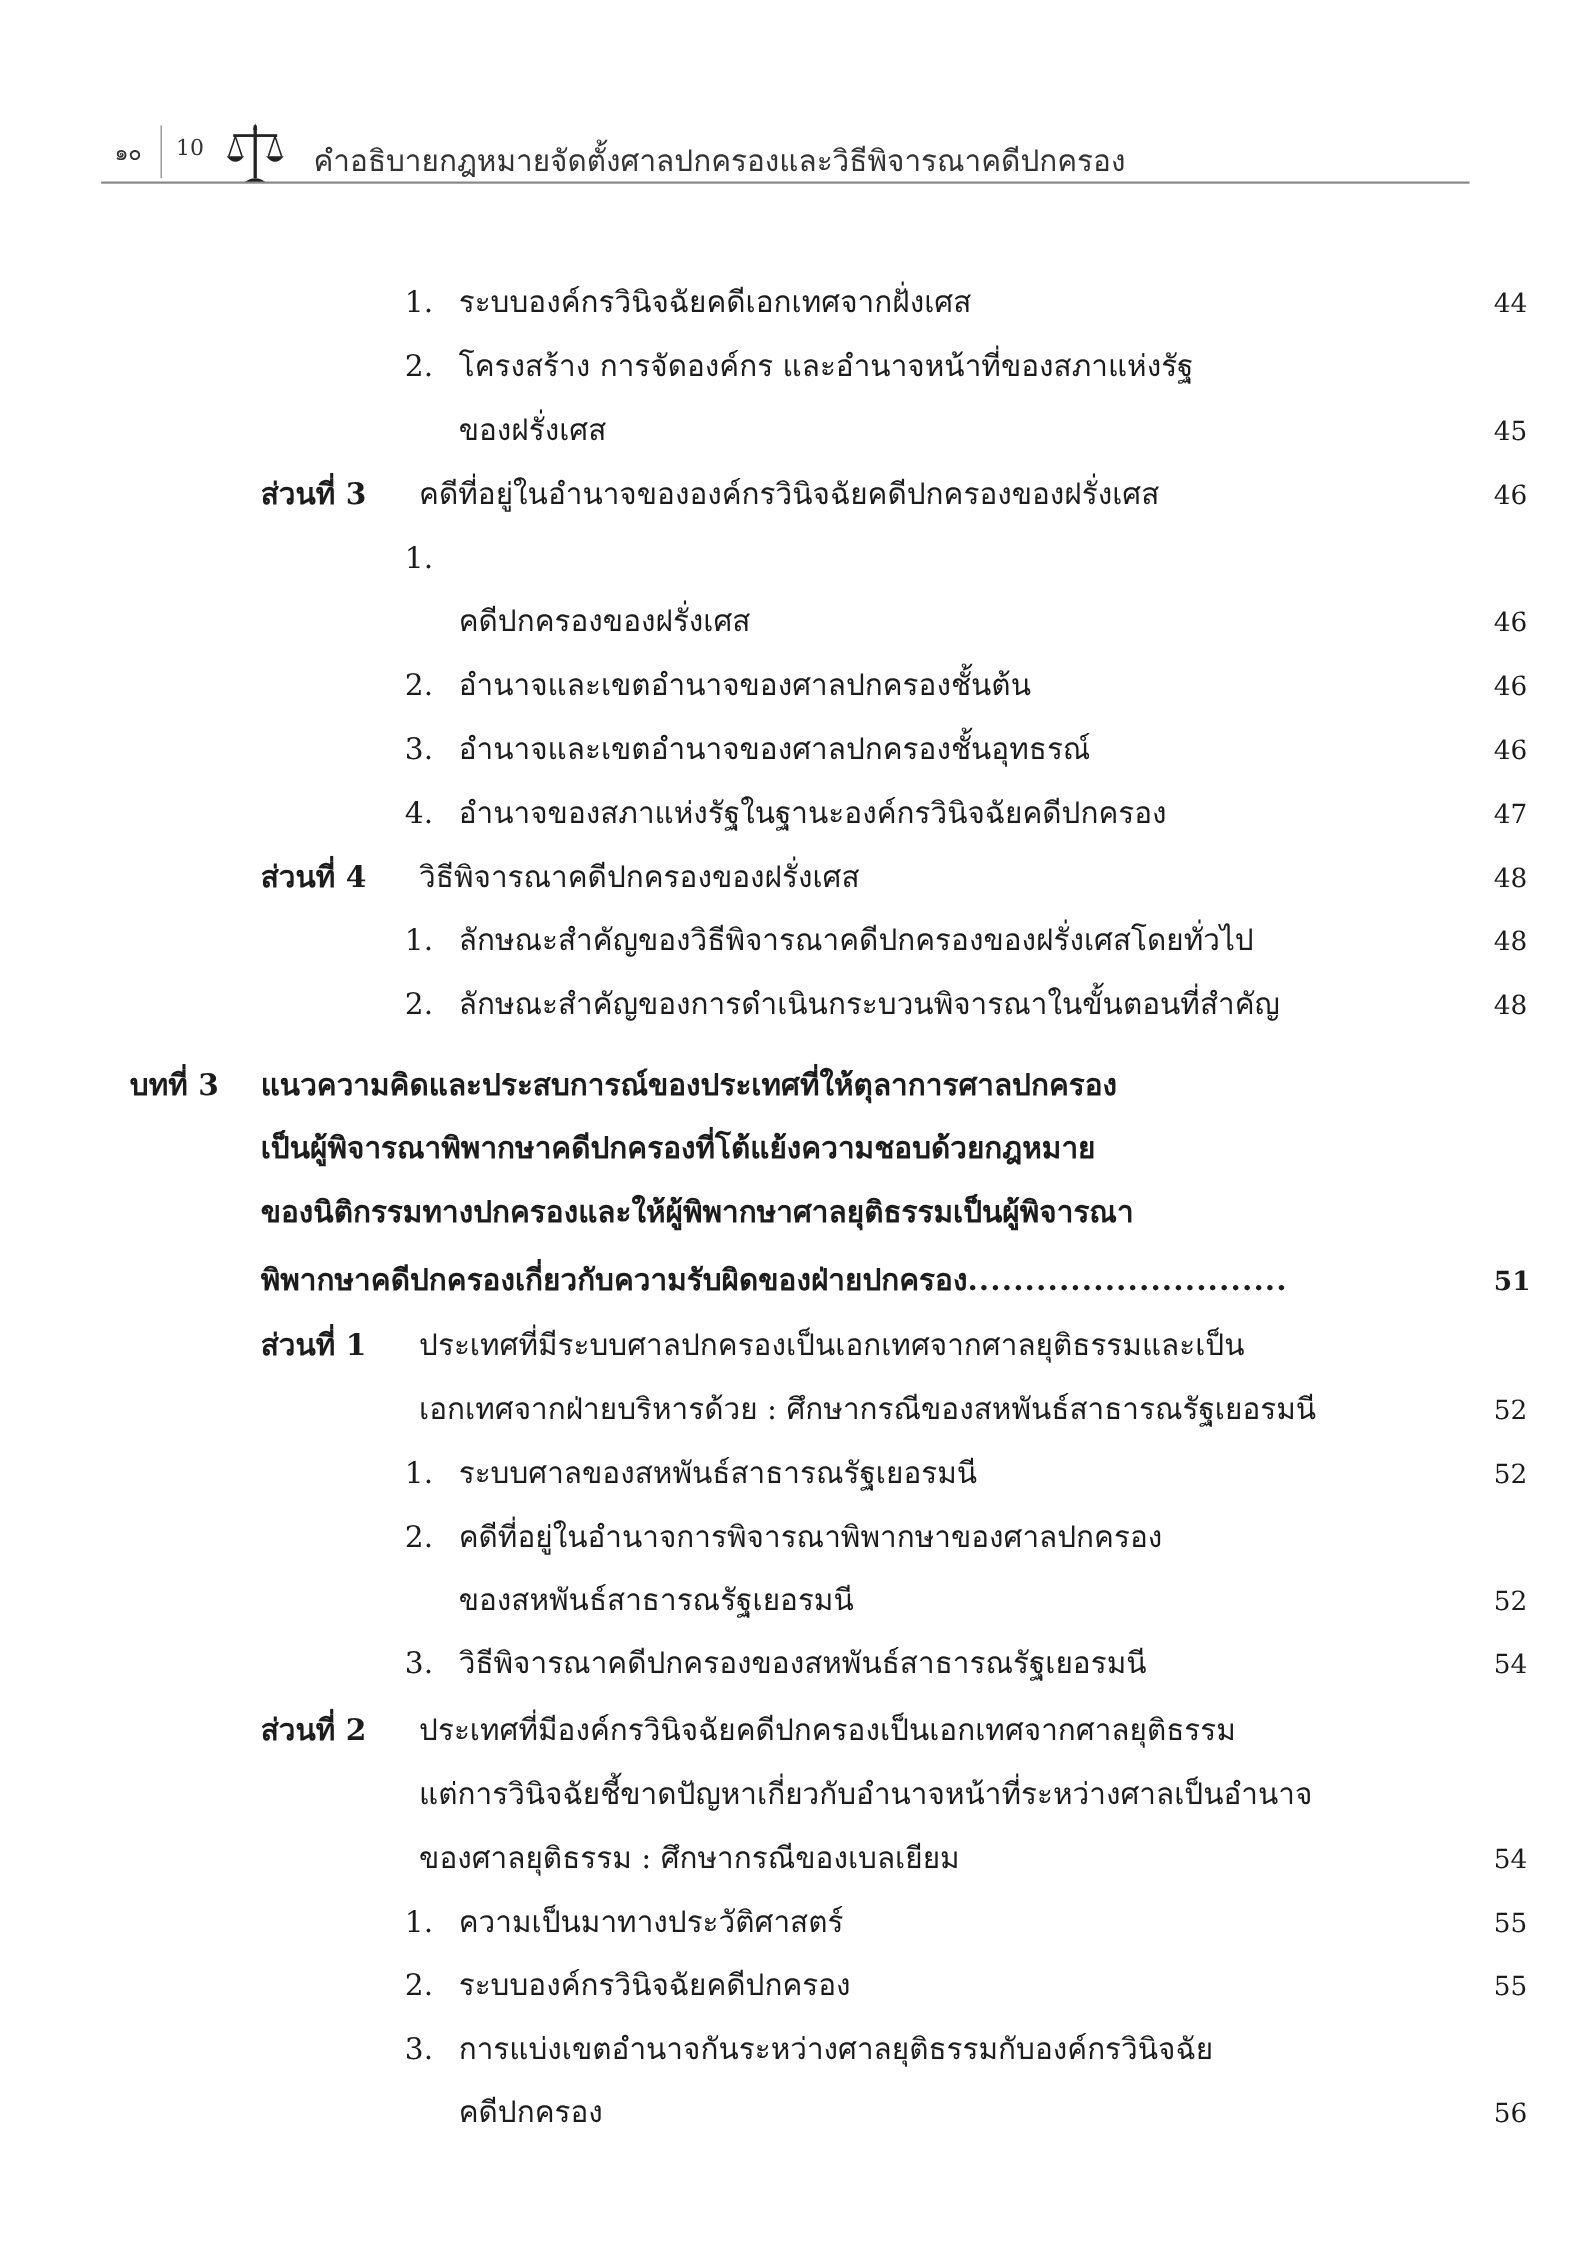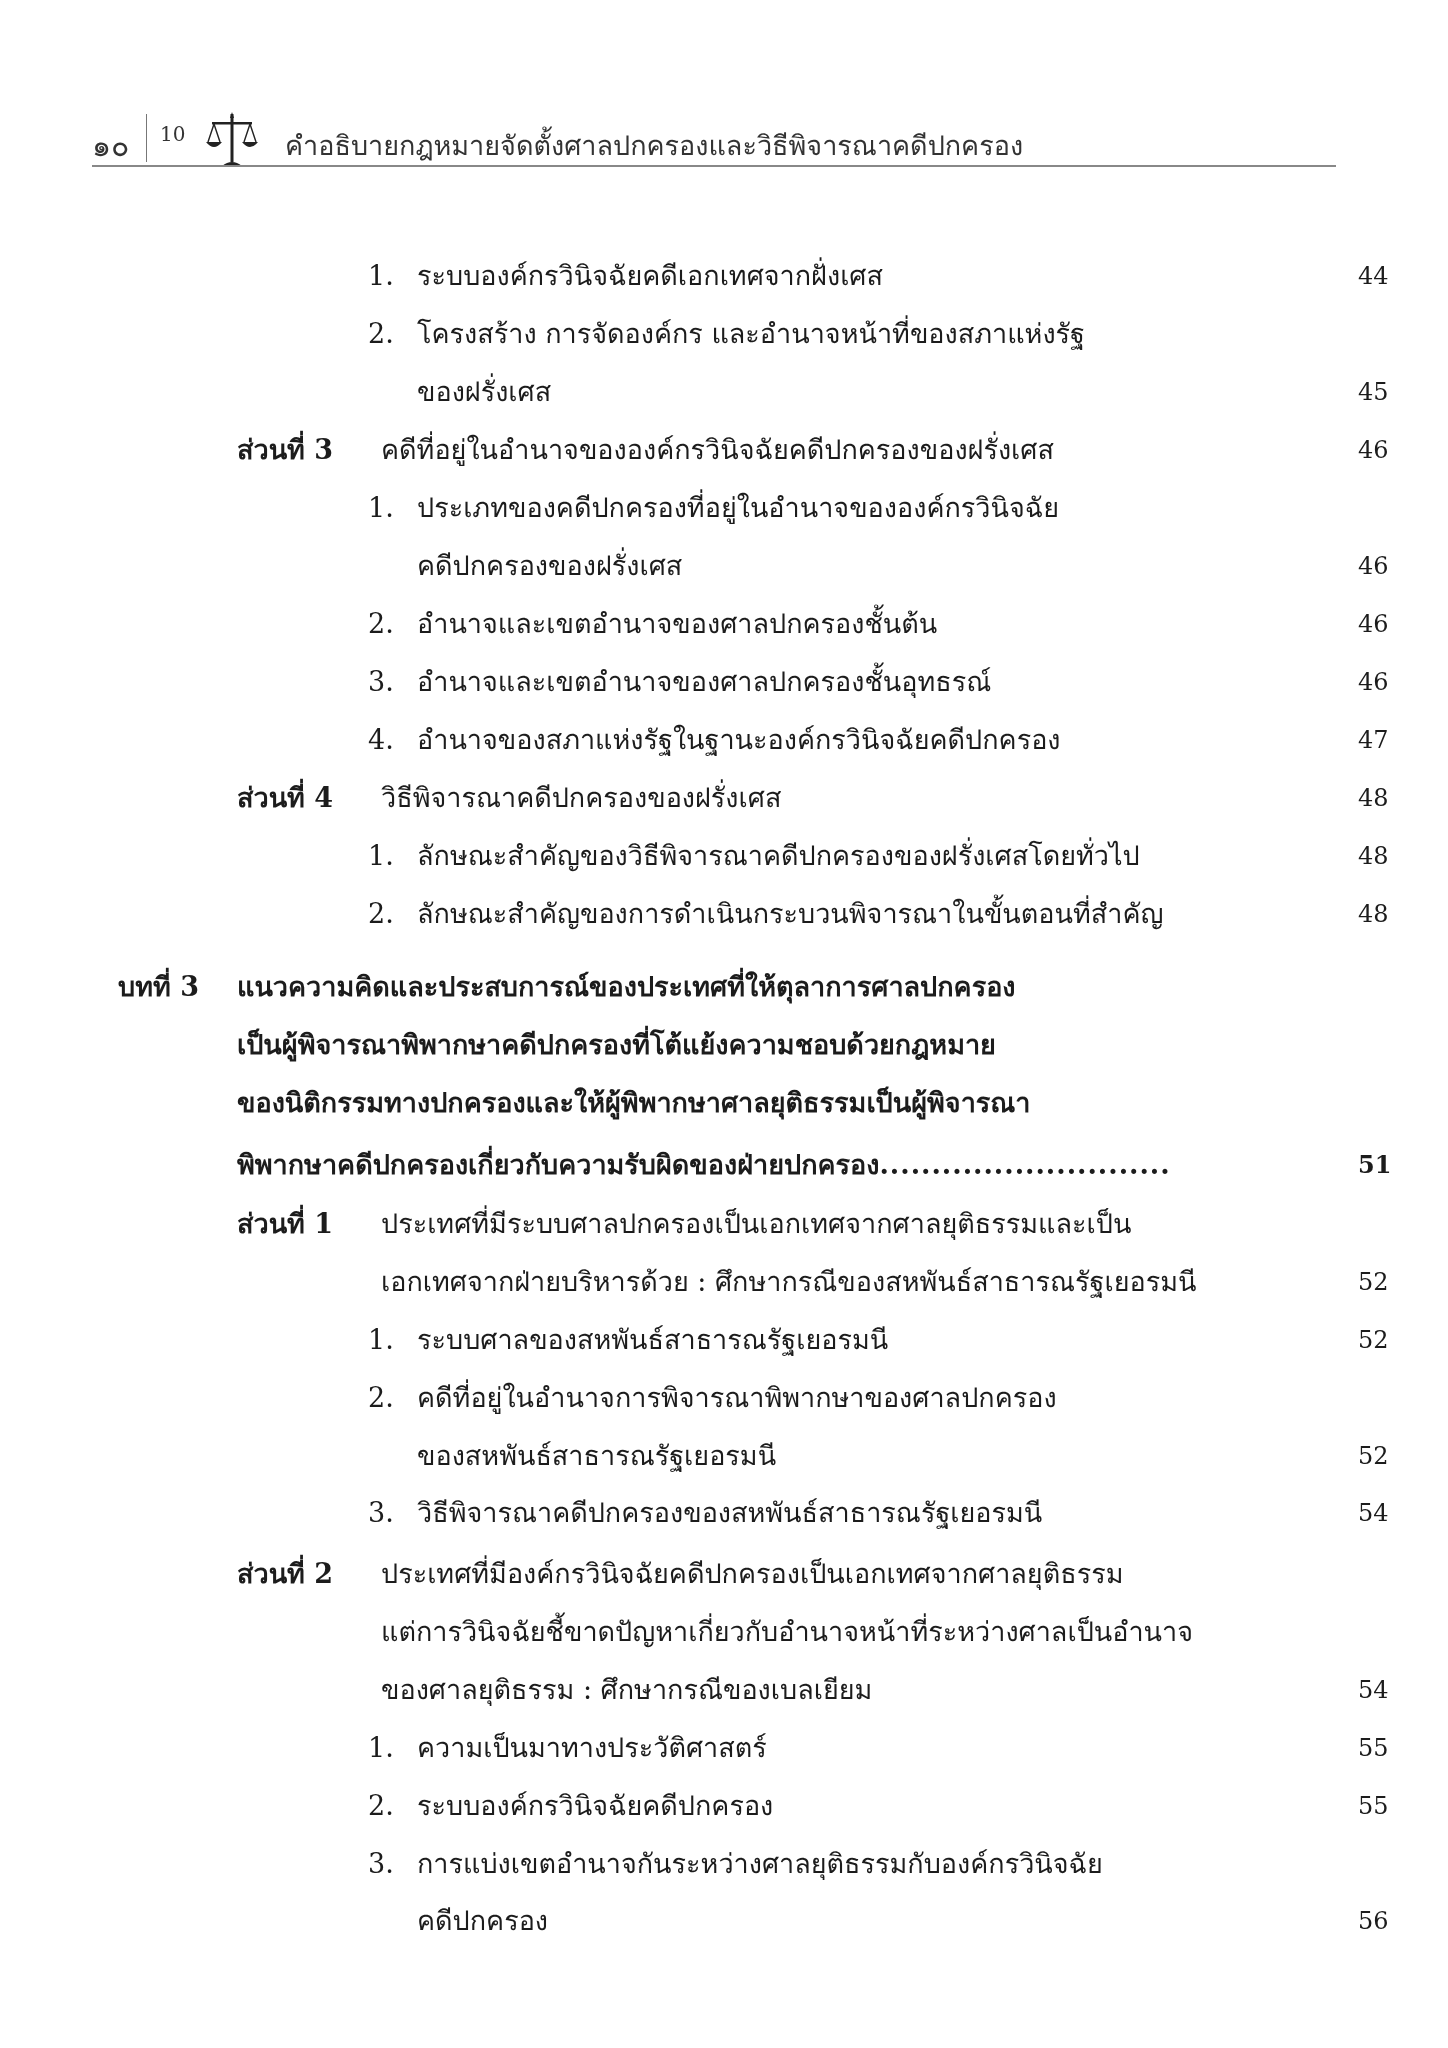--- a/index.html
+++ b/index.html
@@ -1,19 +1,19 @@
 <!DOCTYPE html>
 <html><head>
 <meta charset="utf-8">
 <style>
   html, body { margin: 0; padding: 0; background: #ffffff; }
   body { width: 1448px; height: 2048px; position: relative; overflow: hidden;
          font-family: "DejaVu Serif", "Liberation Serif", serif; color: #1c1c1c; }
   .header { position: absolute; left: 92px; top: 112px; width: 1245px; height: 56px; }
-  .hdr-thai-num { position: absolute; left: 0; top: 10px; font-size: 30px; font-family: "DejaVu Sans", sans-serif; color: #333; }
+  .hdr-thai-num { position: absolute; left: 12px; top: 10px; font-size: 20px; font-family: "DejaVu Sans", sans-serif; color: #333; }
   .hdr-divider { position: absolute; left: 54px; top: 2px; width: 1px; height: 48px; background: #777; }
   .hdr-num { position: absolute; left: 68px; top: 10px; font-size: 20px; font-family: "DejaVu Serif", serif; color: #333; }
   .hdr-icon { position: absolute; left: 112px; top: 0; width: 56px; height: 56px; }
   .hdr-title { position: absolute; left: 193px; top: 12px; font-size: 27px; font-family: "DejaVu Sans", sans-serif; color: #333; white-space: nowrap; }
   .hdr-rule { position: absolute; left: 92px; top: 165px; width: 1244px; height: 2px; background: #888; }
 
   .line { position: absolute; height: 58px; line-height: 58px; white-space: nowrap; font-size: 27px; }
   .num { position: absolute; left: 368px; }
   .txt-item { position: absolute; left: 417px; }
   .sec-label { position: absolute; left: 237px; font-weight: bold; }
@@ -62,21 +62,20 @@
   <span class="txt-item">ของฝรั่งเศส</span>
   <span class="page">45</span>
 </div>
 <div class="line" style="top:421px;left:0;width:1448px;">
   <span class="sec-label">ส่วนที่ 3</span>
   <span class="txt-sec">คดีที่อยู่ในอำนาจขององค์กรวินิจฉัยคดีปกครองของฝรั่งเศส</span>
   <span class="page">46</span>
 </div>
 <div class="line" style="top:479px;left:0;width:1448px;">
   <span class="num">1.</span>
-  <span class="txt-item">ประเภทของคดีปกครองที่อยู่ในอำนาจขององค์กรวินิจฉัย</span>
 </div>
 <div class="line" style="top:537px;left:0;width:1448px;">
   <span class="txt-item">คดีปกครองของฝรั่งเศส</span>
   <span class="page">46</span>
 </div>
 <div class="line" style="top:595px;left:0;width:1448px;">
   <span class="num">2.</span>
   <span class="txt-item">อำนาจและเขตอำนาจของศาลปกครองชั้นต้น</span>
   <span class="page">46</span>
 </div>

